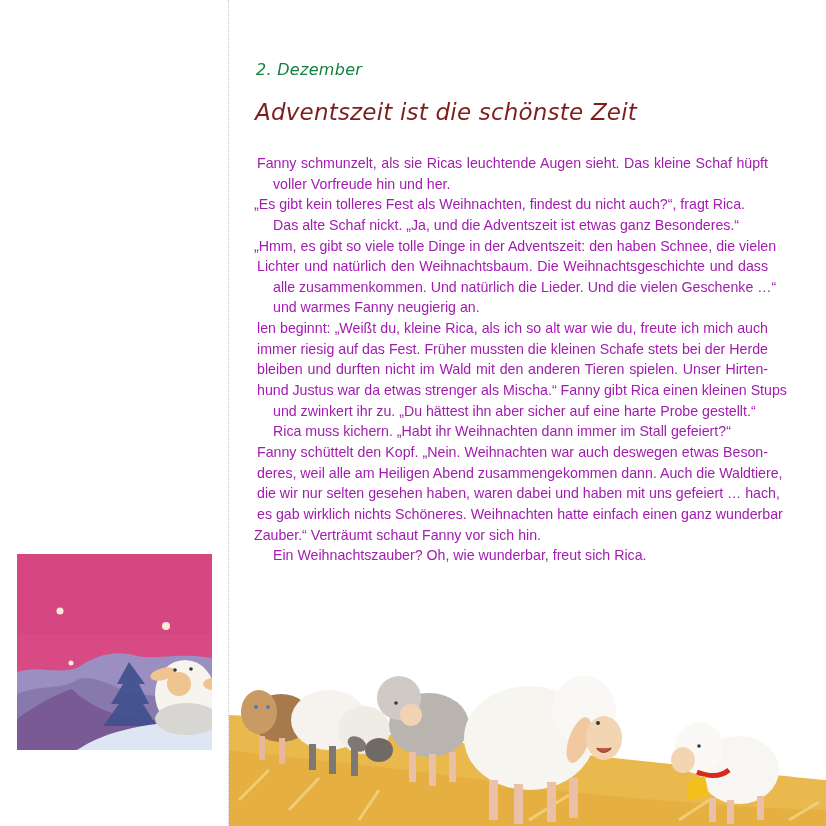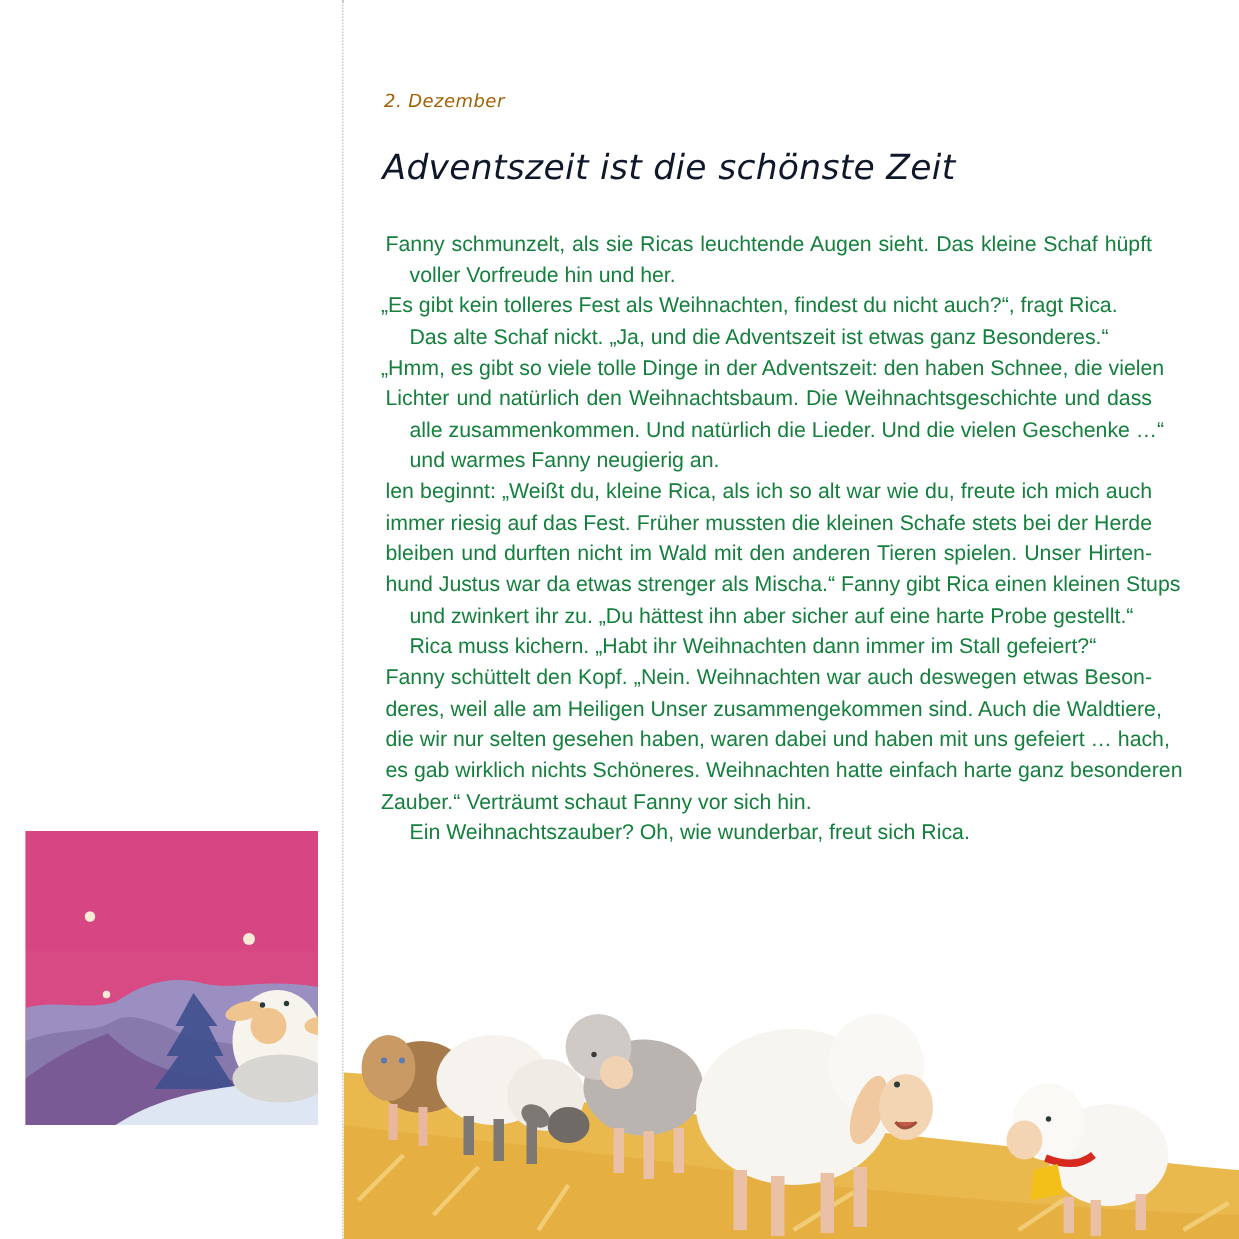--- a/index.html
+++ b/index.html
@@ -20,45 +20,45 @@
       top: 0;
       width: 0;
       height: 826px;
       border-left: 1px dotted #c8c8c8;
     }
     .date-heading {
       position: absolute;
       left: 256px;
       top: 60px;
       font-family: "DejaVu Sans", sans-serif;
-      font-size: 12px;
-      color: #a16207;
+      font-size: 16px;
+      color: #15803d;
       letter-spacing: 0.3px;
       font-style: italic;
     }
     .title-heading {
       position: absolute;
       left: 255px;
       top: 99px;
       font-family: "DejaVu Sans", sans-serif;
       font-size: 23px;
-      color: #0f172a;
+      color: #7f1d1d;
       font-style: italic;
       letter-spacing: 0.2px;
       margin: 0;
       font-weight: normal;
     }
     .body-text {
       position: absolute;
       left: 257px;
       top: 153px;
       width: 511px;
       font-family: "Liberation Sans", sans-serif;
       font-size: 14.2px;
-      color: #15803d;
+      color: #a21caf;
     }
     .line {
       display: block;
       height: 20.65px;
       line-height: 20.65px;
       white-space: nowrap;
       text-align: justify;
       text-align-last: justify;
     }
     .line.last {
@@ -105,23 +105,23 @@
     <span class="line">Lichter und natürlich den Weihnachtsbaum. Die Weihnachtsgeschichte und dass</span>
     <span class="line last">alle zusammenkommen. Und natürlich die Lieder. Und die vielen Geschenke …“</span>
     <span class="line last">und warmes Fanny neugierig an.</span>
     <span class="line">len beginnt: „Weißt du, kleine Rica, als ich so alt war wie du, freute ich mich auch</span>
     <span class="line">immer riesig auf das Fest. Früher mussten die kleinen Schafe stets bei der Herde</span>
     <span class="line">bleiben und durften nicht im Wald mit den anderen Tieren spielen. Unser Hirten-</span>
     <span class="line">hund Justus war da etwas strenger als Mischa.“ Fanny gibt Rica einen kleinen Stups</span>
     <span class="line last">und zwinkert ihr zu. „Du hättest ihn aber sicher auf eine harte Probe gestellt.“</span>
     <span class="line last">Rica muss kichern. „Habt ihr Weihnachten dann immer im Stall gefeiert?“</span>
     <span class="line">Fanny schüttelt den Kopf. „Nein. Weihnachten war auch deswegen etwas Beson-</span>
-    <span class="line">deres, weil alle am Heiligen Unser zusammengekommen sind. Auch die Waldtiere,</span>
+    <span class="line">deres, weil alle am Heiligen Abend zusammengekommen dann. Auch die Waldtiere,</span>
     <span class="line">die wir nur selten gesehen haben, waren dabei und haben mit uns gefeiert … hach,</span>
-    <span class="line">es gab wirklich nichts Schöneres. Weihnachten hatte einfach harte ganz besonderen</span>
+    <span class="line">es gab wirklich nichts Schöneres. Weihnachten hatte einfach einen ganz wunderbar</span>
     <span class="line last hang">Zauber.“ Verträumt schaut Fanny vor sich hin.</span>
     <span class="line last">Ein Weihnachtszauber? Oh, wie wunderbar, freut sich Rica.</span>
   </div>
 
 <div class="painting">
   <svg width="195" height="196" viewBox="0 0 195 196" xmlns="http://www.w3.org/2000/svg">
     <rect x="0" y="0" width="195" height="196" fill="#d84a84"></rect>
     <rect x="0" y="0" width="195" height="80" fill="#d54583" opacity="0.7"></rect>
 
     <circle cx="43" cy="57" r="3.5" fill="#f8ecd8"></circle>

